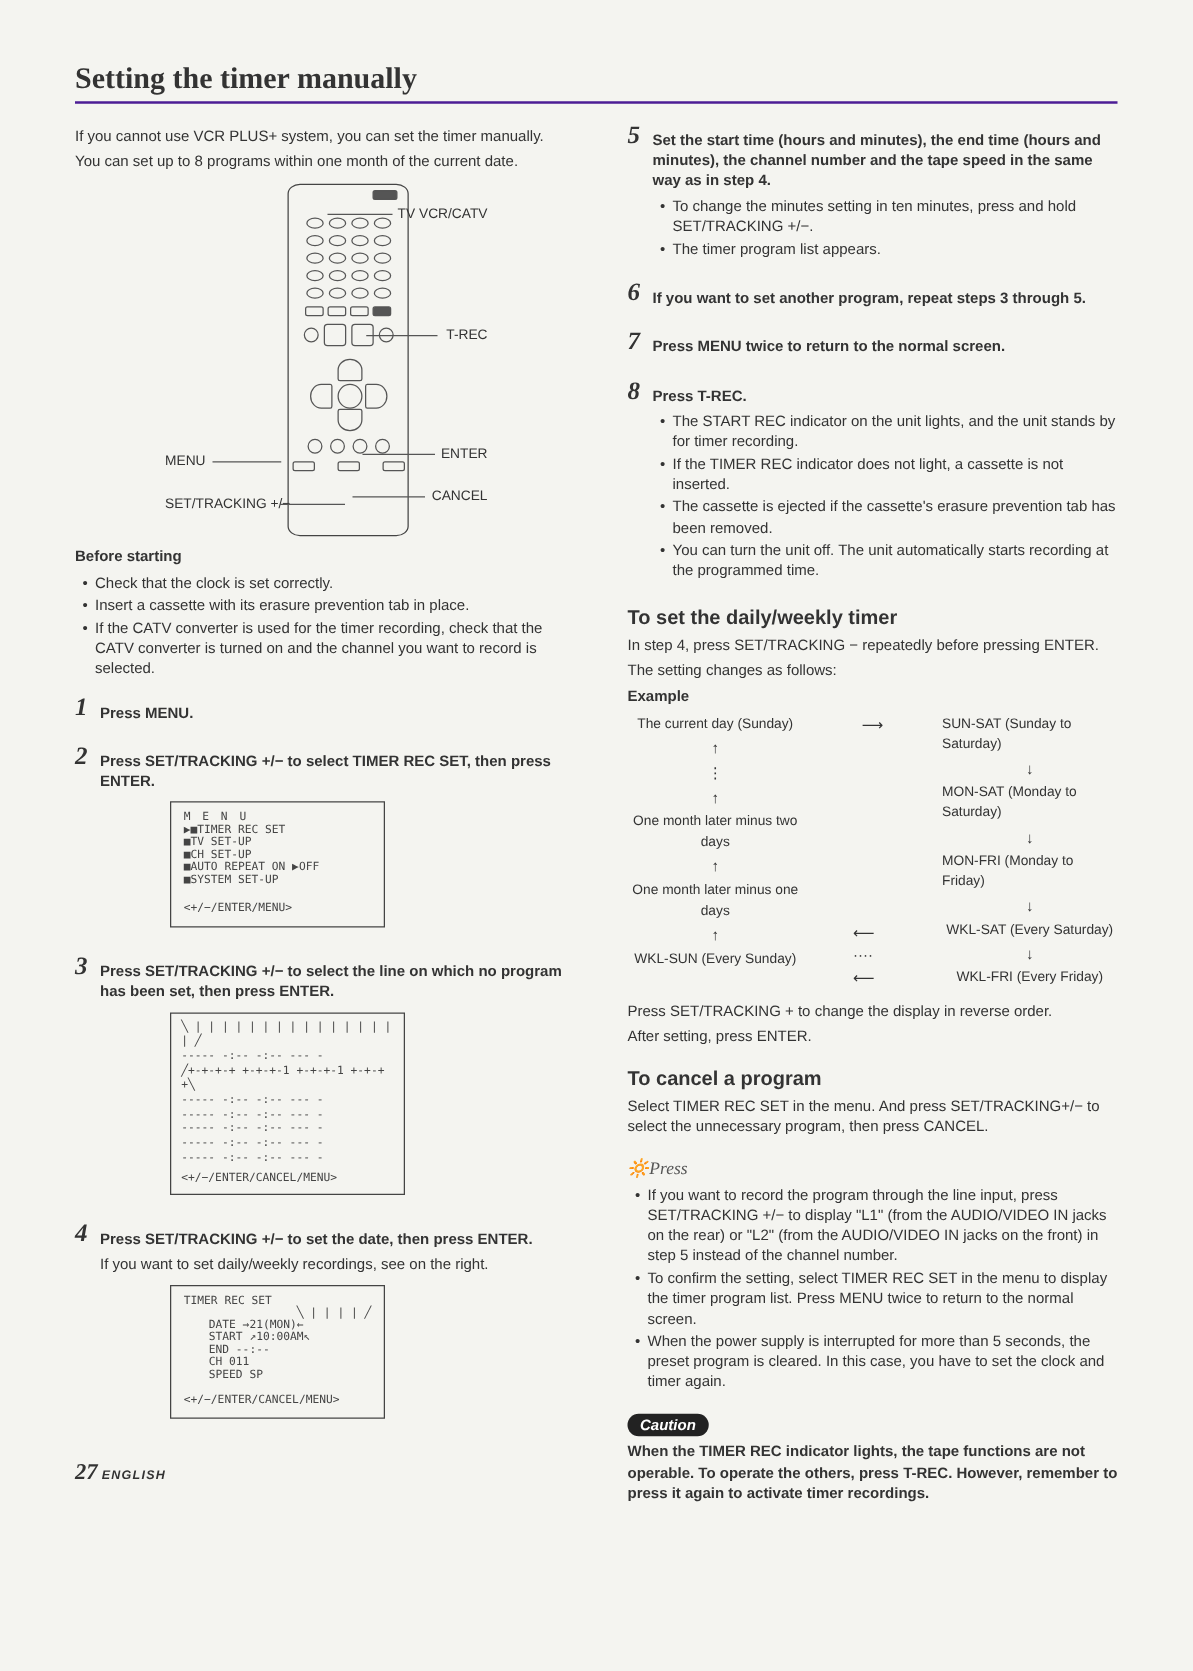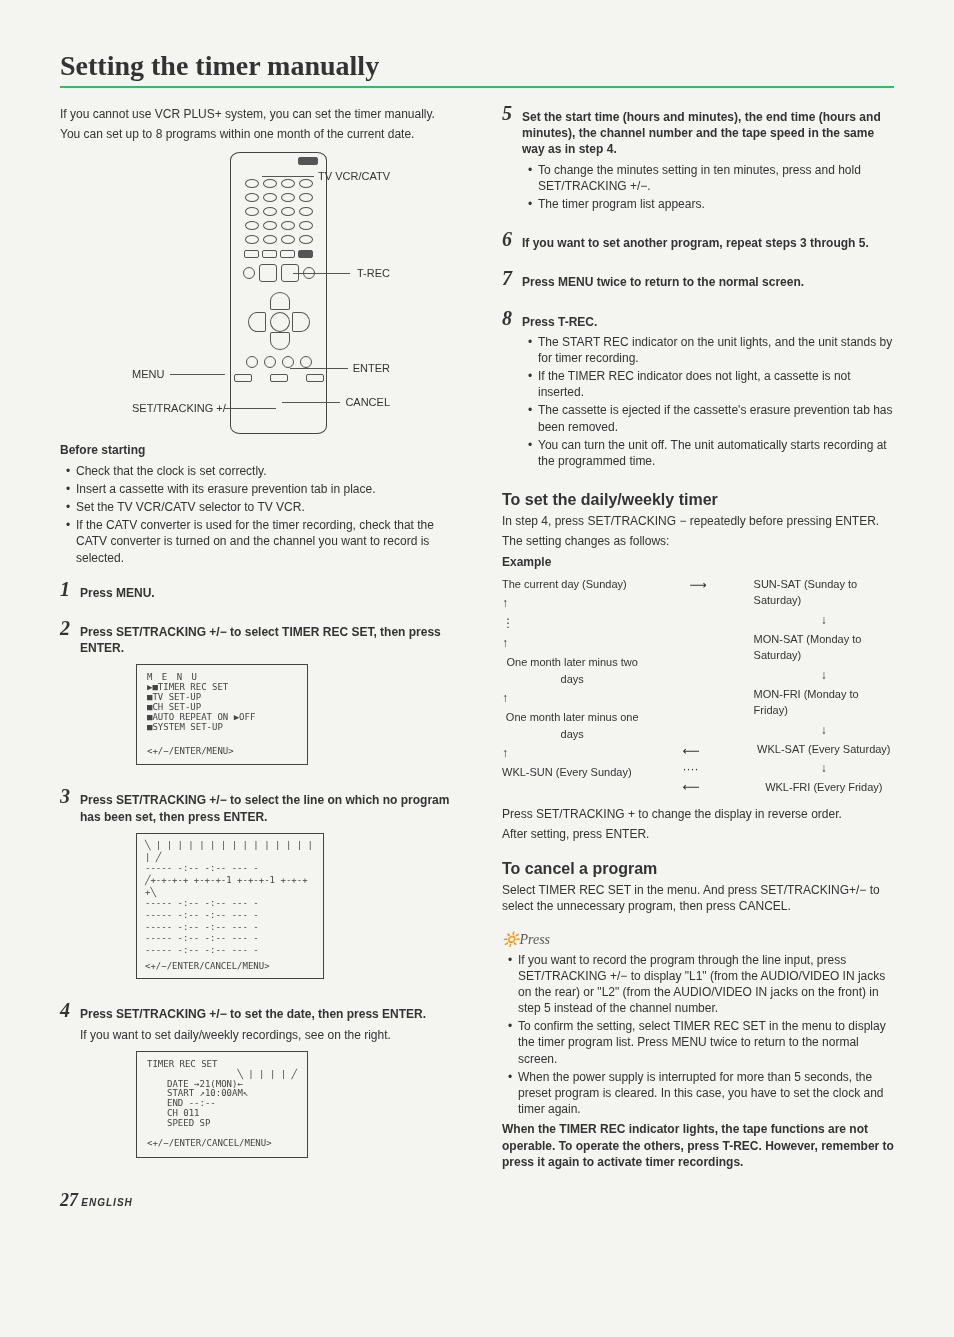--- a/index.html
+++ b/index.html
@@ -13,23 +13,23 @@
 }
 .columns {
   display: flex;
   gap: 50px;
 }
 .col {
   flex: 1;
 }
 h1 {
   font-family: Georgia, 'Times New Roman', serif;
-  font-size: 28px;
-  font-weight: bold;
-  border-bottom: 2px solid #22c55e;
+  font-size: 24px;
+  font-weight: bold;
+  border-bottom: 2px solid #4c1d95;
   padding-bottom: 4px;
   margin: 0 0 14px 0;
 }
 p {
   margin: 4px 0;
   line-height: 1.35;
 }
 .bold {
   font-weight: bold;
 }
@@ -319,21 +319,20 @@
       <div class="rlabel line rl-enter">ENTER</div>
       <div class="rlabel line rl-cancel">CANCEL</div>
       <div class="rlabel rl-menu">MENU</div>
       <div class="rlabel rl-set">SET/TRACKING +/−</div>
     </div>
 
     <p class="bold">Before starting</p>
     <ul class="bullets">
       <li>Check that the clock is set correctly.</li>
       <li>Insert a cassette with its erasure prevention tab in place.</li>
-      <li>Set the TV VCR/CATV selector to TV VCR.</li>
       <li>If the CATV converter is used for the timer recording, check that the CATV converter is turned on and the channel you want to record is selected.</li>
     </ul>
 
     <div class="step">
         <span class="step-num">1</span>
       <div class="step-body">
           <p class="bold">Press MENU.</p>
         </div>
       </div>
 
@@ -434,21 +433,21 @@
       </div>
       </div>
 
     <h2 class="sub">To set the daily/weekly timer</h2>
     <p>In step 4, press SET/TRACKING − repeatedly before pressing ENTER.</p>
     <p>The setting changes as follows:</p>
     <p class="bold">Example</p>
 
     <div class="cycle">
       <div class="cycle-row">
-        <div class="cycle-col" style="align-items:flex-start;width:45%;">
+        <div class="cycle-col" style="align-items:center;width:45%;">
           <span>The current day (Sunday)</span>
           <span class="arr">↑</span>
           <span class="arr">⋮</span>
           <span class="arr">↑</span>
           <span style="text-align:center">One month later minus two days</span>
           <span class="arr">↑</span>
           <span style="text-align:center">One month later minus one days</span>
           <span class="arr">↑</span>
           <span>WKL-SUN (Every Sunday)</span>
         </div>
@@ -476,15 +475,16 @@
     <h2 class="sub">To cancel a program</h2>
     <p>Select TIMER REC SET in the menu.  And press SET/TRACKING+/− to select the unnecessary program, then press CANCEL.</p>
 
     <div class="tips-label">🔆<span>Press</span></div>
     <ul class="bullets">
       <li>If you want to record the program through the line input, press SET/TRACKING +/− to display "L1" (from the AUDIO/VIDEO IN jacks on the rear) or "L2" (from the AUDIO/VIDEO IN jacks on the front) in step 5 instead of the channel number.</li>
       <li>To confirm the setting, select TIMER REC SET in the menu to display the timer program list. Press MENU twice to return to the normal screen.</li>
       <li>When the power supply is interrupted for more than 5 seconds, the preset program is cleared. In this case, you have to set the clock and timer again.</li>
     </ul>
 
+    <div><span class="caution">Caution</span></div>
     <p class="bold">When the TIMER REC indicator lights, the tape functions are not operable. To operate the others, press T-REC. However, remember to press it again to activate timer recordings.</p>
   </div>
 </div>
 
 </body></html>

